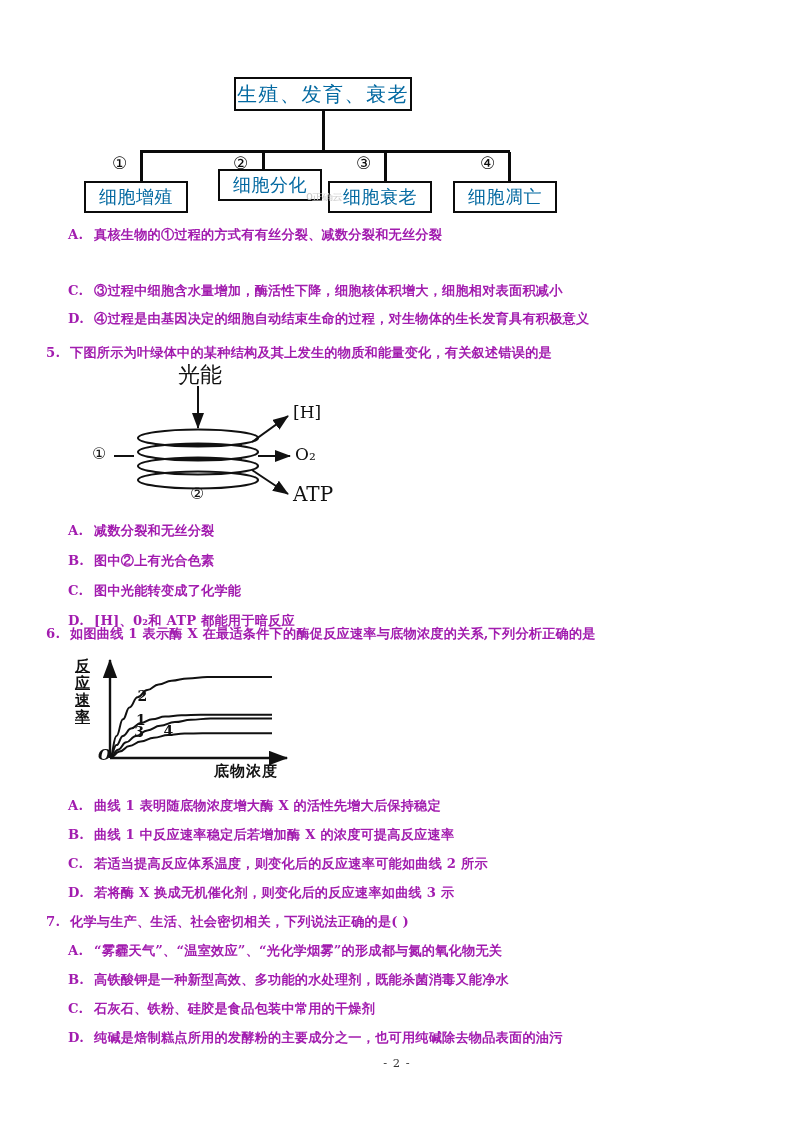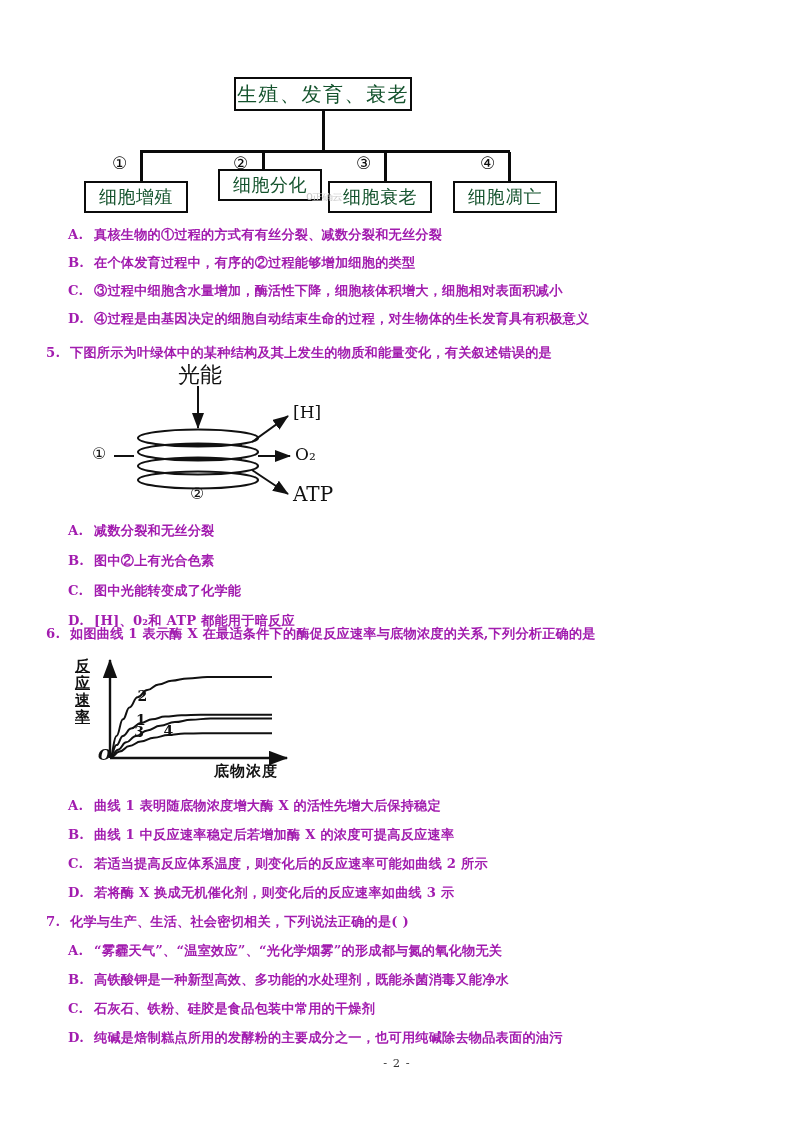--- a/index.html
+++ b/index.html
@@ -54,21 +54,21 @@
   .cm-box {
     position: absolute;
     border: 2.5px solid #0b0b0b;
     background: #fff;
     box-sizing: border-box;
     display: flex;
     align-items: center;
     justify-content: center;
     font-family: "DejaVu Serif", "Liberation Serif", serif;
     font-weight: normal;
-    color: #14532d;
+    color: #0369a1;
     letter-spacing: 1.5px;
   }
   .cm-top {
     left: 234px; top: 17px;
     width: 178px; height: 34px;
     font-size: 20px;
   }
   .cm-leaf {
     width: 104px; height: 32px;
     font-size: 18px;
@@ -188,23 +188,20 @@
     <div class="cm-box cm-leaf l1">细胞增殖</div>
     <div class="cm-box cm-leaf l2">细胞分化</div>
     <div class="cm-box cm-leaf l3">细胞衰老</div>
     <div class="cm-box cm-leaf l4">细胞凋亡</div>
 
     <div class="watermark">0正确云</div>
   </div>
 
   <div class="opt" style="left:68px; top:226px;">
     <span class="lab">A.</span><span class="ctext">真核生物的①过程的方式有有丝分裂、减数分裂和无丝分裂</span>
-  </div>
-  <div class="opt" style="left:68px; top:254px;">
-    <span class="lab">B.</span><span class="ctext">在个体发育过程中，有序的②过程能够增加细胞的类型</span>
   </div>
   <div class="opt" style="left:68px; top:282px;">
     <span class="lab">C.</span><span class="ctext">③过程中细胞含水量增加，酶活性下降，细胞核体积增大，细胞相对表面积减小</span>
   </div>
   <div class="opt" style="left:68px; top:310px;">
     <span class="lab">D.</span><span class="ctext">④过程是由基因决定的细胞自动结束生命的过程，对生物体的生长发育具有积极意义</span>
   </div>
 
   <div class="qline" style="left:46px; top:344px;">
     <span class="num">5.</span><span class="ctext">下图所示为叶绿体中的某种结构及其上发生的物质和能量变化，有关叙述错误的是</span>

